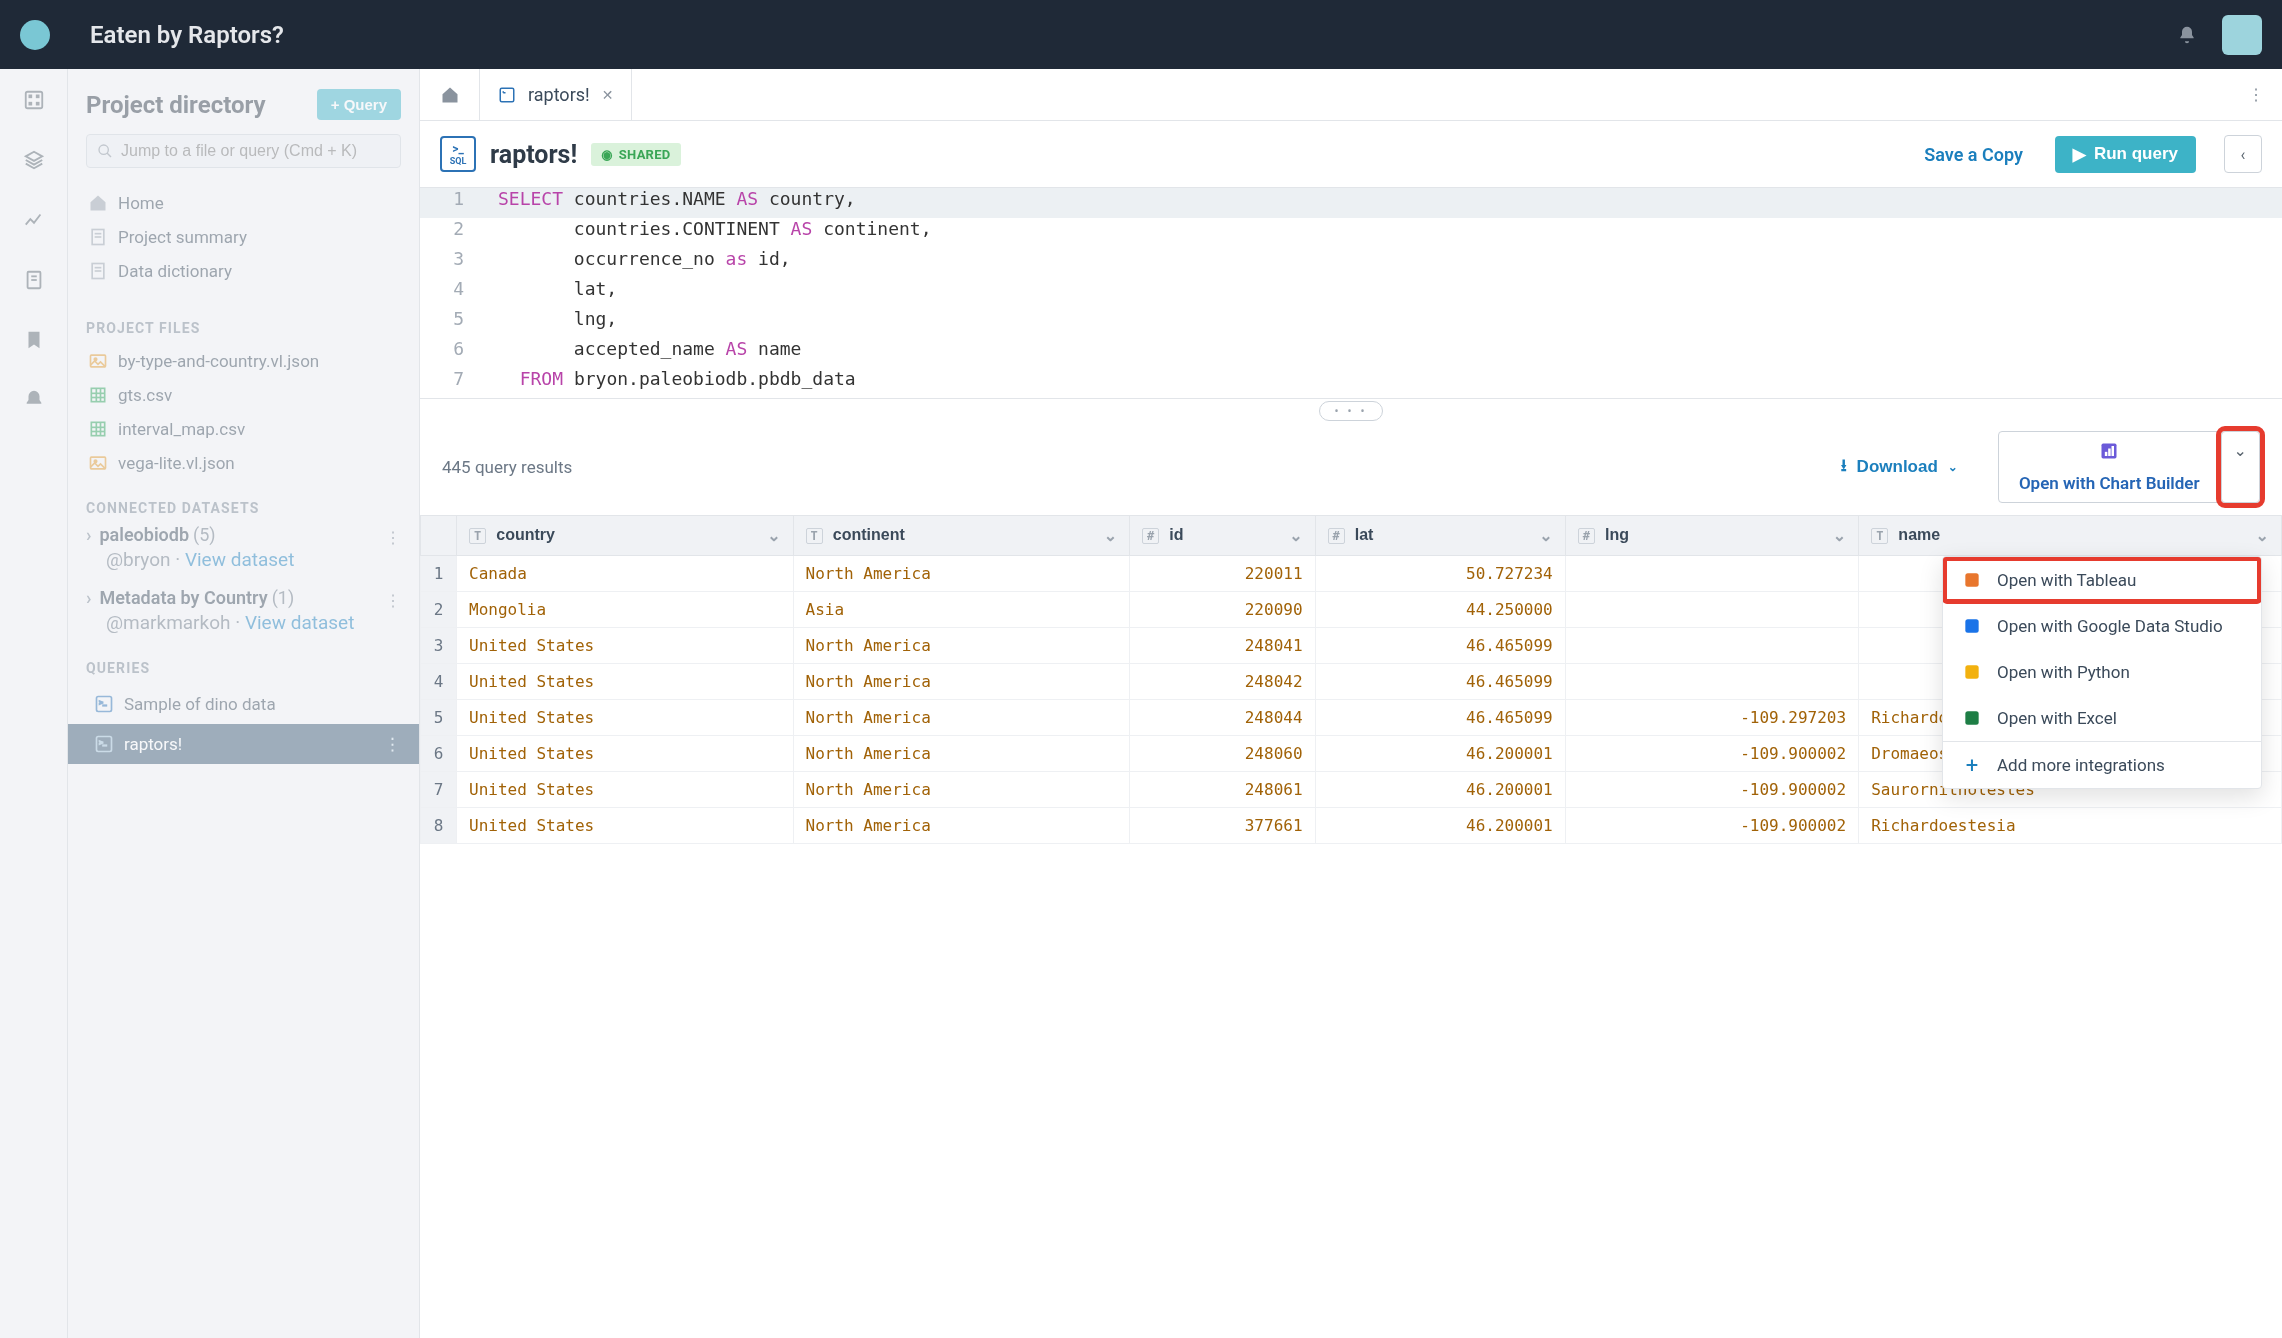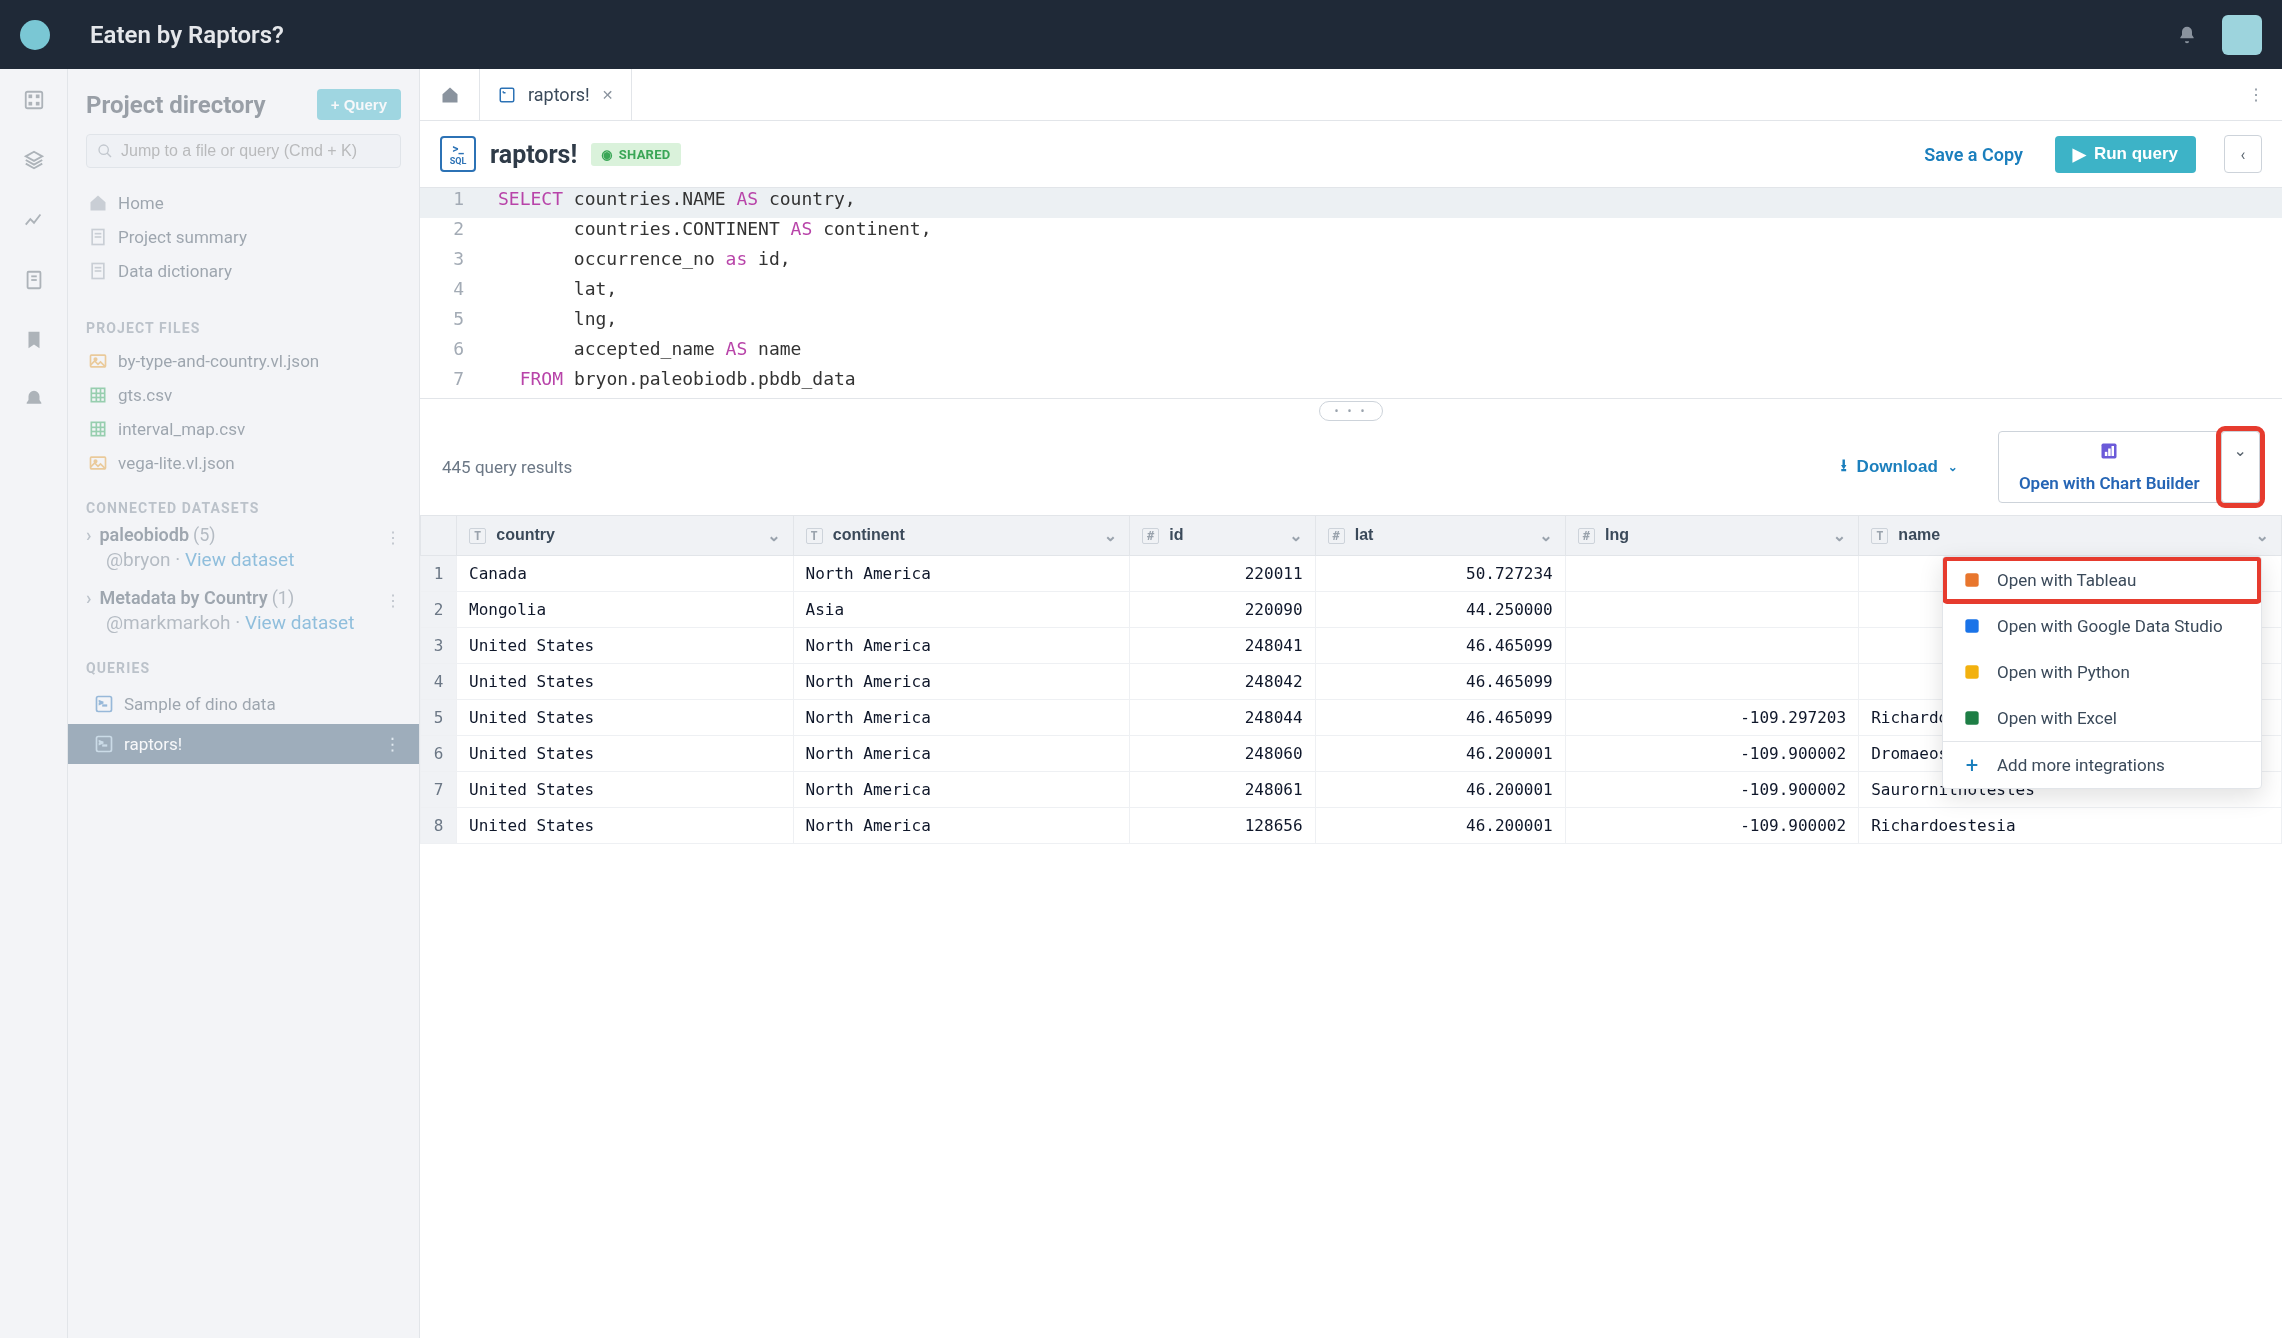--- a/index.html
+++ b/index.html
@@ -93,21 +93,21 @@
   .dropdown .item .di-icon { width:22px; height:22px; display:inline-flex; align-items:center; justify-content:center;}
   .dropdown hr { border:none; border-top:1px solid #e2e5e9; }
 
   
   .table-wrap { flex:1; overflow:auto; }
   table { border-collapse: collapse; width: 100%; font-family: "SFMono-Regular", Consolas, monospace; font-size: 16px; background:#fff;}
   th { background: #f0f2f5; color:#3b4a5a; text-align:left; padding:10px 12px; border:1px solid #e2e5e9; font-weight:600; font-family: -apple-system, sans-serif; position: sticky; top: 0;}
   th.rownum { width:36px; }
   th .type { color:#9aa3ad; margin-right:10px; font-family: monospace; }
   th .chev { float:right; color:#9aa3ad; }
-  td { padding: 8px 12px; border:1px solid #eef0f3; color:#0f172a; white-space:nowrap;}
+  td { padding: 8px 12px; border:1px solid #eef0f3; color:#a16207; white-space:nowrap;}
   td.rownum { background:#f0f2f5; text-align:center; color:#6c7886; width:36px;}
   td.num { text-align: right; }
 
   
   .dim { position:absolute; inset:0; background: rgba(240,242,245,0.55); pointer-events:none; z-index: 5;}
   .sidebar, .rail, .topbar { position: relative; }
   .sidebar .dim, .rail .dim { z-index: 30; }
 
   svg { display: block; }
 </style>
@@ -484,21 +484,21 @@
               <td>North America</td>
               <td class="num">248061</td>
               <td class="num">46.200001</td>
               <td class="num">-109.900002</td>
               <td>Saurornitholestes</td>
             </tr>
             <tr>
               <td class="rownum">8</td>
               <td>United States</td>
               <td>North America</td>
-              <td class="num">128656</td>
+              <td class="num">377661</td>
               <td class="num">46.200001</td>
               <td class="num">-109.900002</td>
               <td>Richardoestesia</td>
             </tr>
           </tbody>
       </table>
     </div>
 
     <div class="dropdown" id="dropdown">
         <div class="item">

